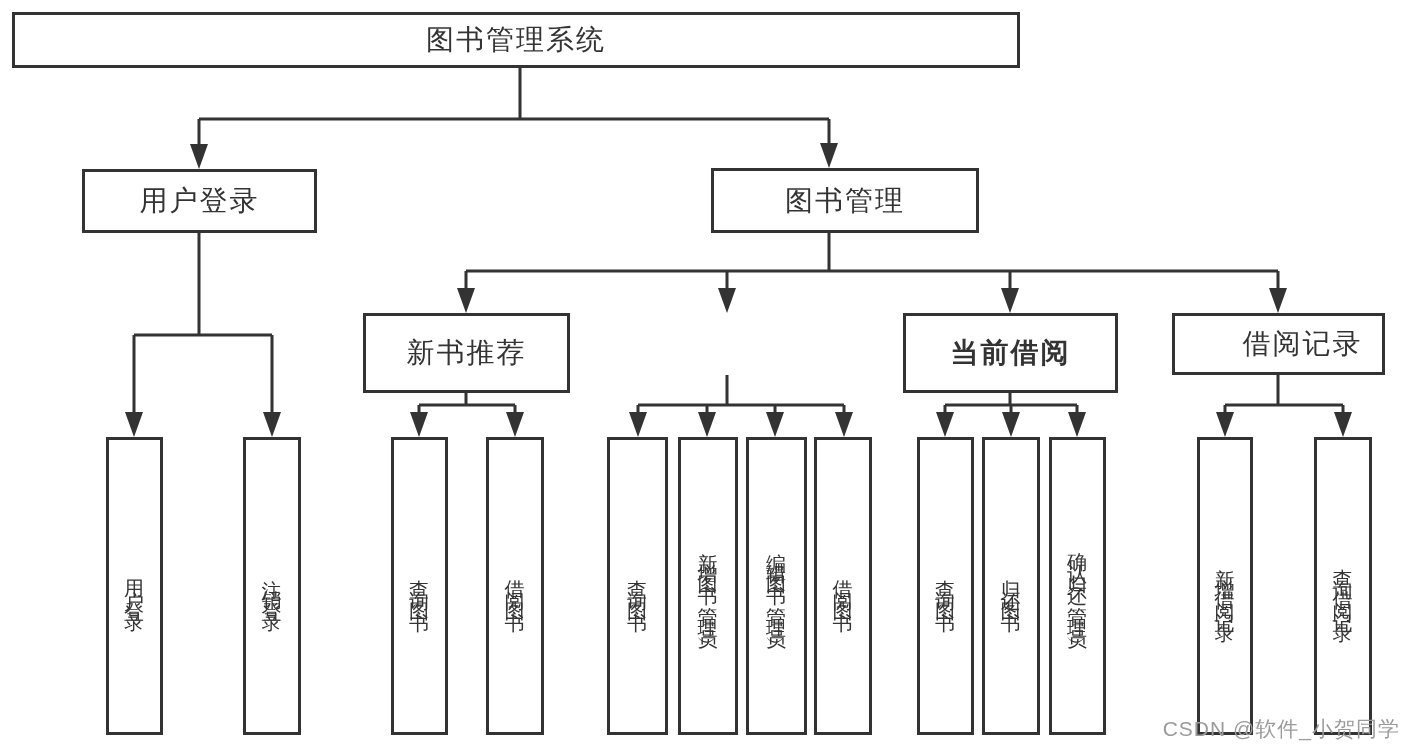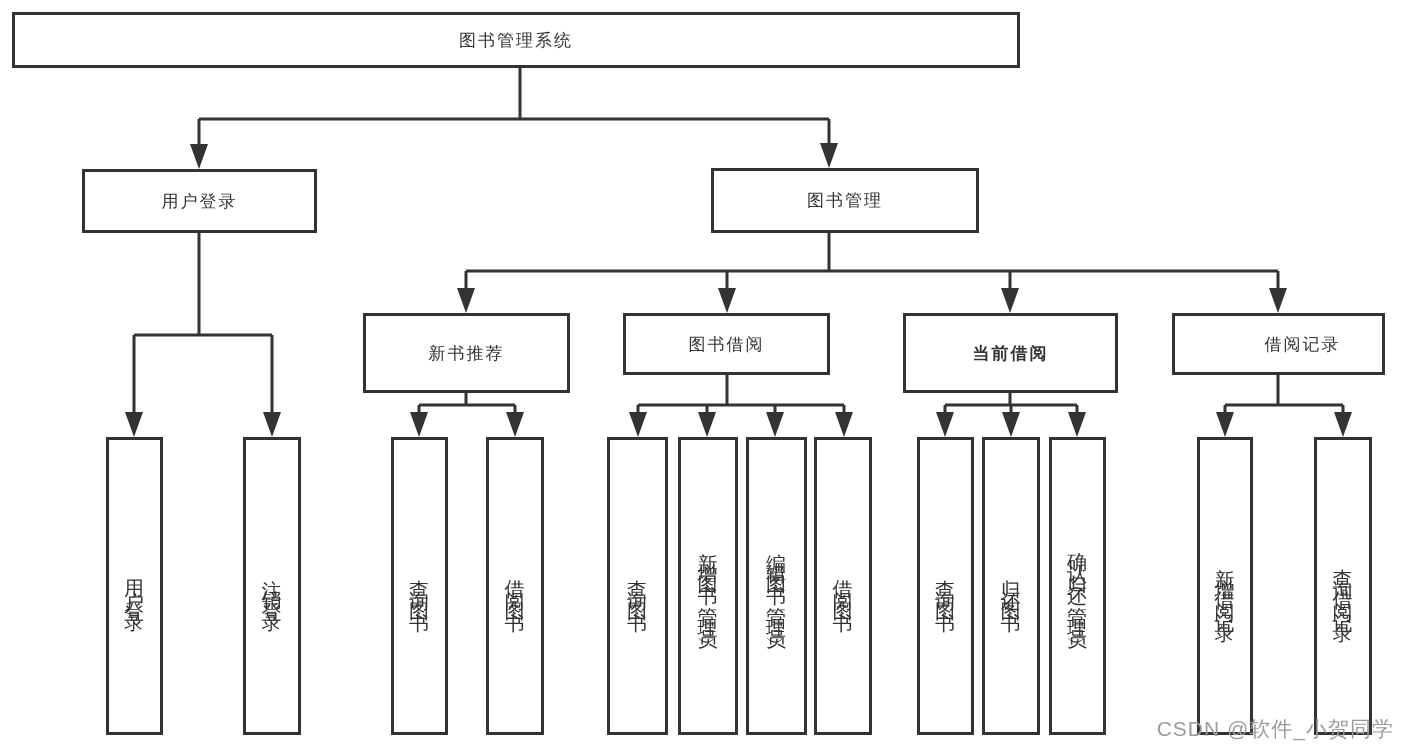--- a/index.html
+++ b/index.html
@@ -26,35 +26,35 @@
     box-sizing: border-box;
     background: #ffffff;
     border: 3px solid #333333;
     color: #333333;
     display: flex;
     align-items: center;
     justify-content: center;
     z-index: 2;
   }
   .box.h {
-    font-size: 17px;
+    font-size: 28px;
     letter-spacing: 2px;
   }
   .box.v {
     font-size: 20px;
     writing-mode: vertical-rl;
     text-orientation: mixed;
     letter-spacing: 11px;
     line-height: 1;
     top: 437px;
     height: 298px;
   }
   .watermark {
     position: absolute;
-    right: 11px;
+    right: 5px;
     bottom: 4px;
     font-size: 21px;
     color: #9b9b9b;
     letter-spacing: 1px;
     z-index: 5;
     white-space: nowrap;
   }
 </style>
 </head>
 <body>
@@ -118,21 +118,20 @@
       <polygon points="1334,412 1352,412 1343,437"></polygon>
     </g>
   </svg>
 
   <div class="box h" style="left:12px; top:12px; width:1008px; height:56px;">图书管理系统</div>
 
   <div class="box h" style="left:82px; top:169px; width:235px; height:64px;">用户登录</div>
   <div class="box h" style="left:711px; top:168px; width:268px; height:65px;">图书管理</div>
 
   <div class="box h" style="left:363px; top:313px; width:207px; height:80px;">新书推荐</div>
-  <div class="box h" style="left:623px; top:313px; width:207px; height:62px;">图书借阅</div>
   <div class="box h" style="left:903px; top:313px; width:215px; height:80px;font-weight:bold;">当前借阅</div>
   <div class="box h" style="left:1172px; top:313px; width:213px; height:62px;padding-left:48px;">借阅记录</div>
 
   <div class="box v" style="left:106px; width:57px;">用户登录</div>
   <div class="box v" style="left:243px; width:58px;">注销登录</div>
 
   <div class="box v" style="left:391px; width:57px;">查询图书</div>
   <div class="box v" style="left:486px; width:58px;">借阅图书</div>
 
   <div class="box v" style="left:607px; width:61px;">查询图书</div>

